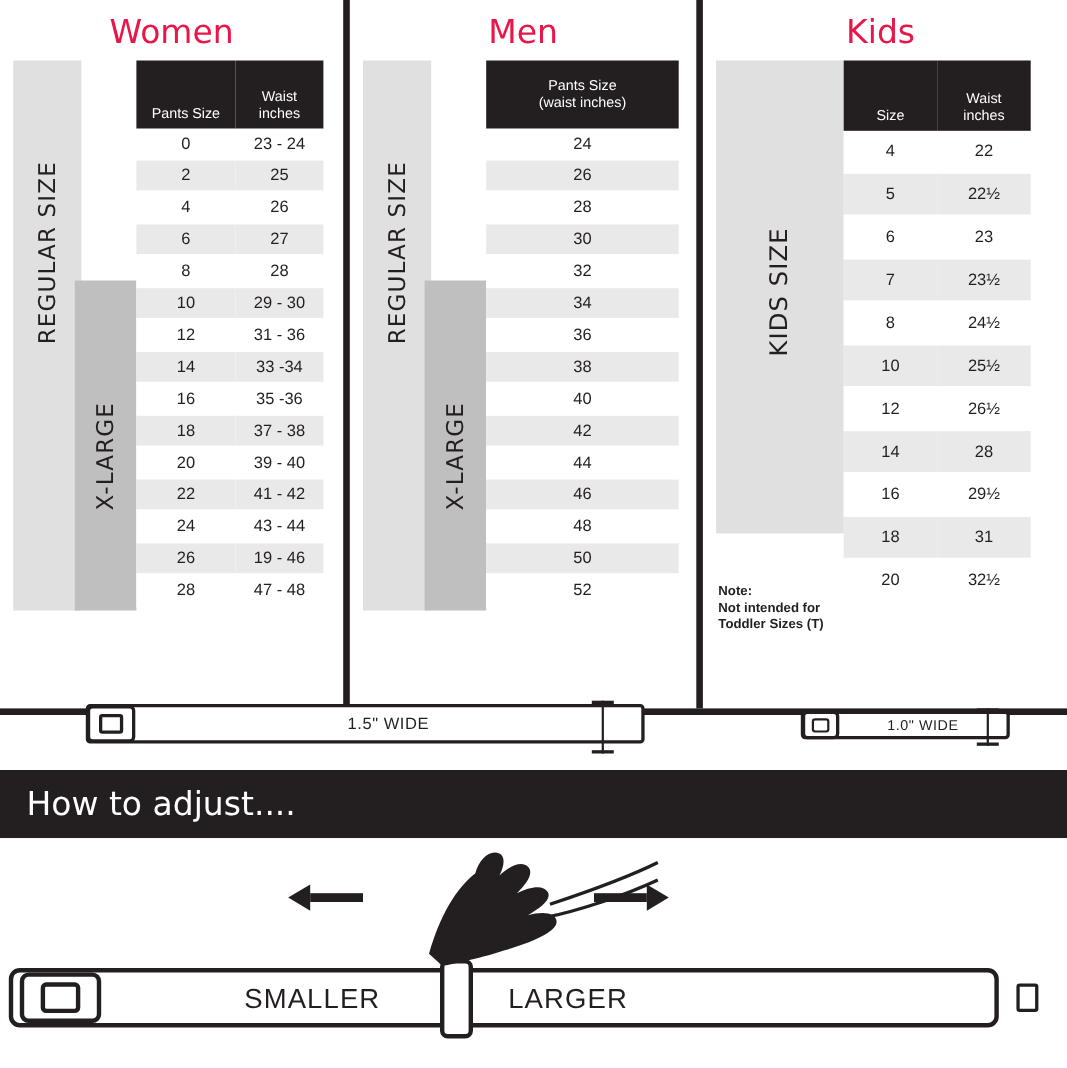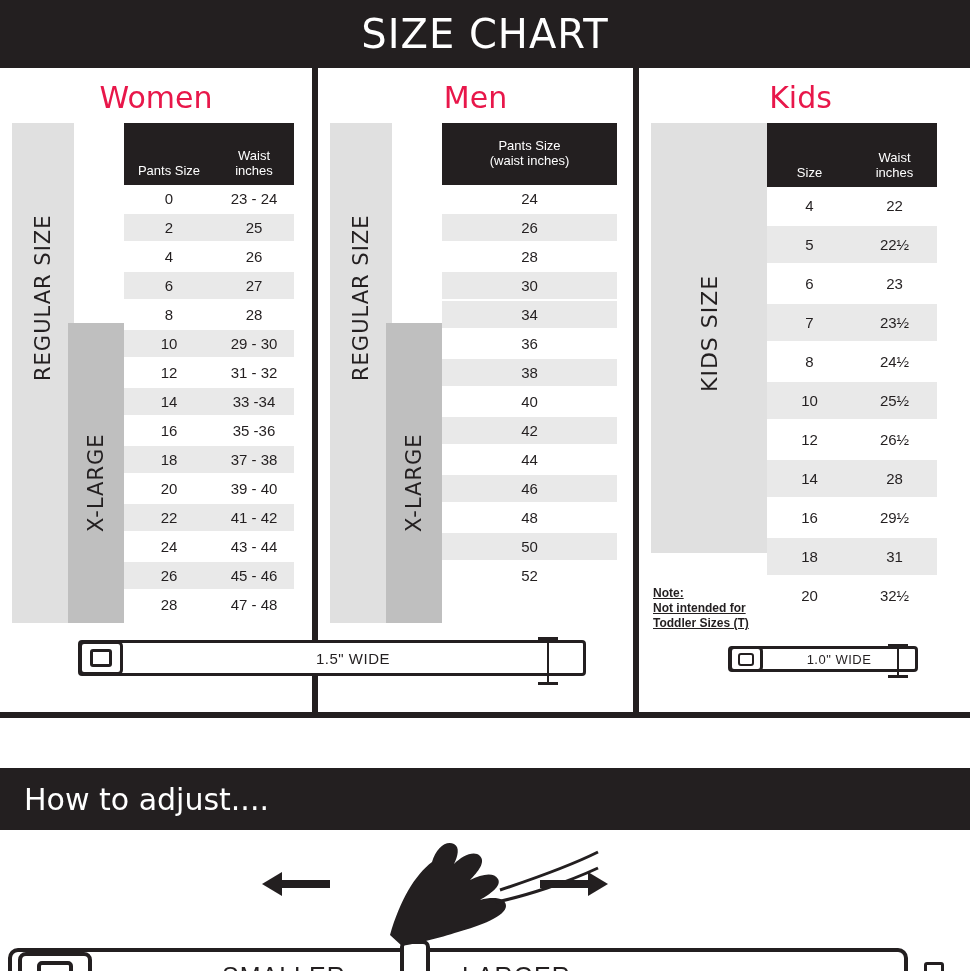--- a/index.html
+++ b/index.html
@@ -168,23 +168,20 @@
 
   .hand {
     position:absolute; left: 370px; top: 0px; width: 230px; height: 120px;
   }
 </style>
 </head>
 <body>
 
 <div class="page">
 
-  <div class="title-bar">
-    <div class="title">SIZE CHART</div>
-  </div>
 
   <div class="charts">
 
     <div class="col col-women">
       <div class="col-head">Women</div>
 
       <div class="women-body" style="position:relative;height:520px;">
 
         <div class="strip-reg" style="top:0;height:500px;">
           <div class="vlabel" style="height:330px;margin-top:10px;">REGULAR SIZE</div>
@@ -223,21 +220,21 @@
             <tr class="row-a">
                 <td>8</td>
                 <td>28</td>
               </tr>
             <tr class="row-b">
                 <td>10</td>
                 <td>29 - 30</td>
               </tr>
             <tr class="row-a">
                 <td>12</td>
-                <td>31 - 32</td>
+                <td>31 - 36</td>
               </tr>
             <tr class="row-b">
                 <td>14</td>
                 <td>33 -34</td>
               </tr>
             <tr class="row-a">
                 <td>16</td>
                 <td>35 -36</td>
               </tr>
             <tr class="row-b">
@@ -251,21 +248,21 @@
             <tr class="row-b">
                 <td>22</td>
                 <td>41 - 42</td>
               </tr>
             <tr class="row-a">
                 <td>24</td>
                 <td>43 - 44</td>
               </tr>
             <tr class="row-b">
                 <td>26</td>
-                <td>45 - 46</td>
+                <td>19 - 46</td>
               </tr>
             <tr class="row-a">
                 <td>28</td>
                 <td>47 - 48</td>
               </tr>
           </tbody>
         </table>
       </div>
 
     </div>
@@ -295,20 +292,23 @@
                 <td>24</td>
               </tr>
             <tr class="row-b">
                 <td>26</td>
               </tr>
             <tr class="row-a">
                 <td>28</td>
               </tr>
             <tr class="row-b">
                 <td>30</td>
+              </tr>
+            <tr class="row-a">
+                <td>32</td>
               </tr>
             <tr class="row-b">
                 <td>34</td>
               </tr>
             <tr class="row-a">
                 <td>36</td>
               </tr>
             <tr class="row-b">
                 <td>38</td>
               </tr>
@@ -397,21 +397,21 @@
                 <td style="padding:10px 4px;">18</td>
                 <td style="padding:10px 4px;">31</td>
               </tr>
             <tr class="row-a">
                 <td style="padding:10px 4px;">20</td>
                 <td style="padding:10px 4px;">32½</td>
               </tr>
           </tbody>
         </table>
 
-        <div class="kids-note" style="bottom:12px;text-decoration:underline;">
+        <div class="kids-note" style="bottom:0;">
           <div>Note:</div>
           <div>Not intended for</div>
           <div>Toddler Sizes (T)</div>
         </div>
       </div>
     </div>
   </div>
 
   <div style="position:absolute;left:0;top:632px;width:970px;height:82px;">
 

